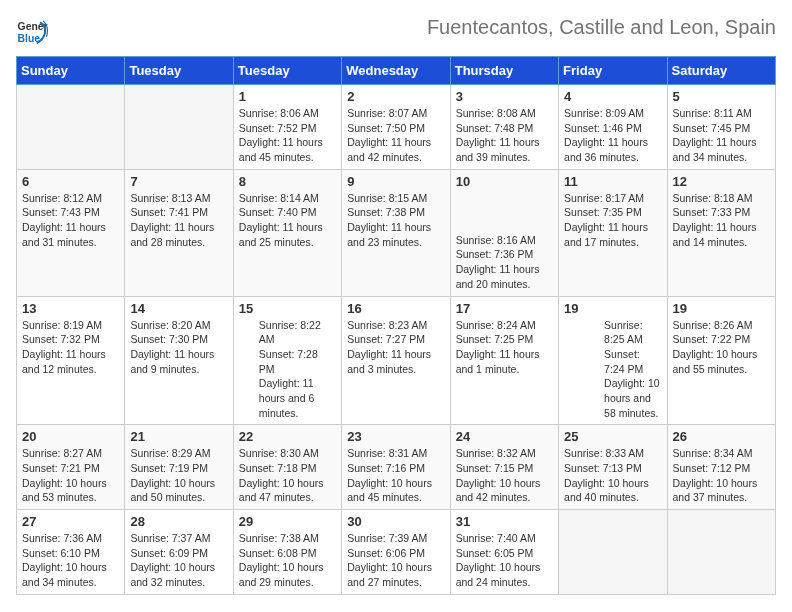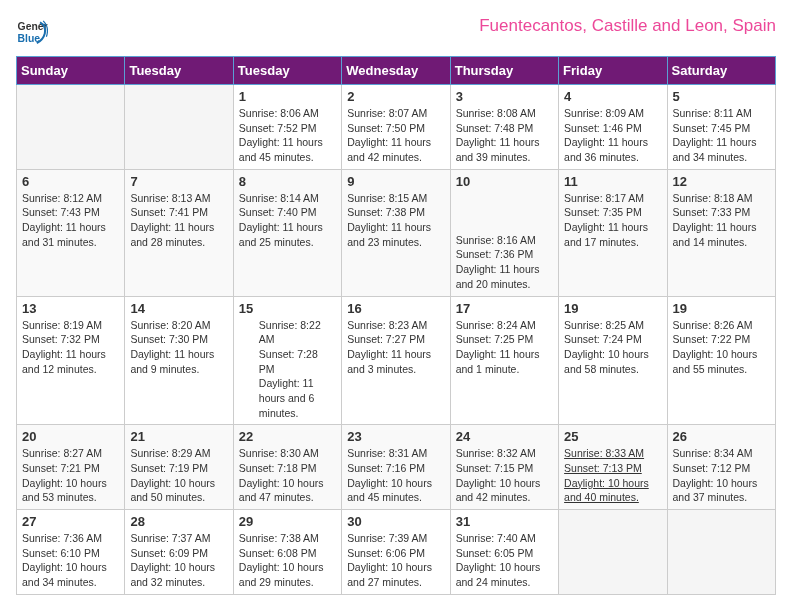--- a/index.html
+++ b/index.html
@@ -27,30 +27,30 @@
     }
     .title-area {
       text-align: right;
     }
     .main-title {
       font-size: 36px;
       font-weight: bold;
       color: #333;
     }
     .subtitle {
-      font-size: 17px;
-      color: #ec4899;
+      font-size: 20px;
+      color: #737373;
     }
     table {
       width: 100%;
       border-collapse: collapse;
       table-layout: fixed;
     }
     thead th {
-      background-color: #701a75;
+      background-color: #1d4ed8;
       color: #fff;
       font-size: 13px;
       font-weight: bold;
       padding: 6px 4px;
       text-align: left;
       border: 1px solid #5a9fd4;
     }
     tbody td {
       vertical-align: top;
       border: 1px solid #ccc;
@@ -212,21 +212,21 @@
 Daylight: 11 hours and 3 minutes.</div>
         </td>
         <td>
           <span class="day-num">17</span>
           <div class="day-info" style="white-space: pre-line;">Sunrise: 8:24 AM
 Sunset: 7:25 PM
 Daylight: 11 hours and 1 minute.</div>
         </td>
         <td>
           <span class="day-num">19</span>
-          <div class="day-info" style="white-space: pre-line;">Sunrise: 8:25 AM
+          <div class="day-info" style="white-space: pre-line; margin-left: 40px;">Sunrise: 8:25 AM
 Sunset: 7:24 PM
 Daylight: 10 hours and 58 minutes.</div>
         </td>
         <td>
           <span class="day-num">19</span>
           <div class="day-info" style="white-space: pre-line;">Sunrise: 8:26 AM
 Sunset: 7:22 PM
 Daylight: 10 hours and 55 minutes.</div>
         </td>
       </tr>
@@ -256,21 +256,21 @@
 Daylight: 10 hours and 45 minutes.</div>
         </td>
         <td>
           <span class="day-num">24</span>
           <div class="day-info" style="white-space: pre-line;">Sunrise: 8:32 AM
 Sunset: 7:15 PM
 Daylight: 10 hours and 42 minutes.</div>
         </td>
         <td>
           <span class="day-num">25</span>
-          <div class="day-info" style="white-space: pre-line; text-decoration: underline;">Sunrise: 8:33 AM
+          <div class="day-info" style="white-space: pre-line;">Sunrise: 8:33 AM
 Sunset: 7:13 PM
 Daylight: 10 hours and 40 minutes.</div>
         </td>
         <td>
           <span class="day-num">26</span>
           <div class="day-info" style="white-space: pre-line;">Sunrise: 8:34 AM
 Sunset: 7:12 PM
 Daylight: 10 hours and 37 minutes.</div>
         </td>
       </tr>

